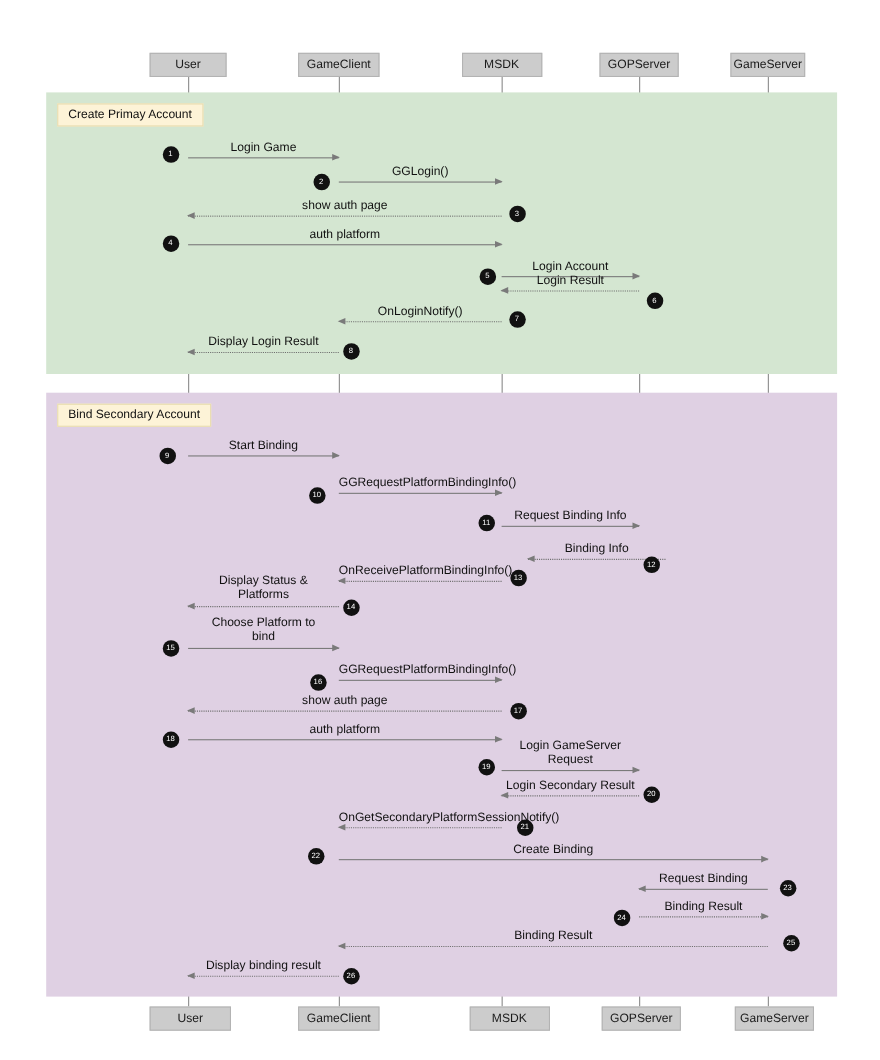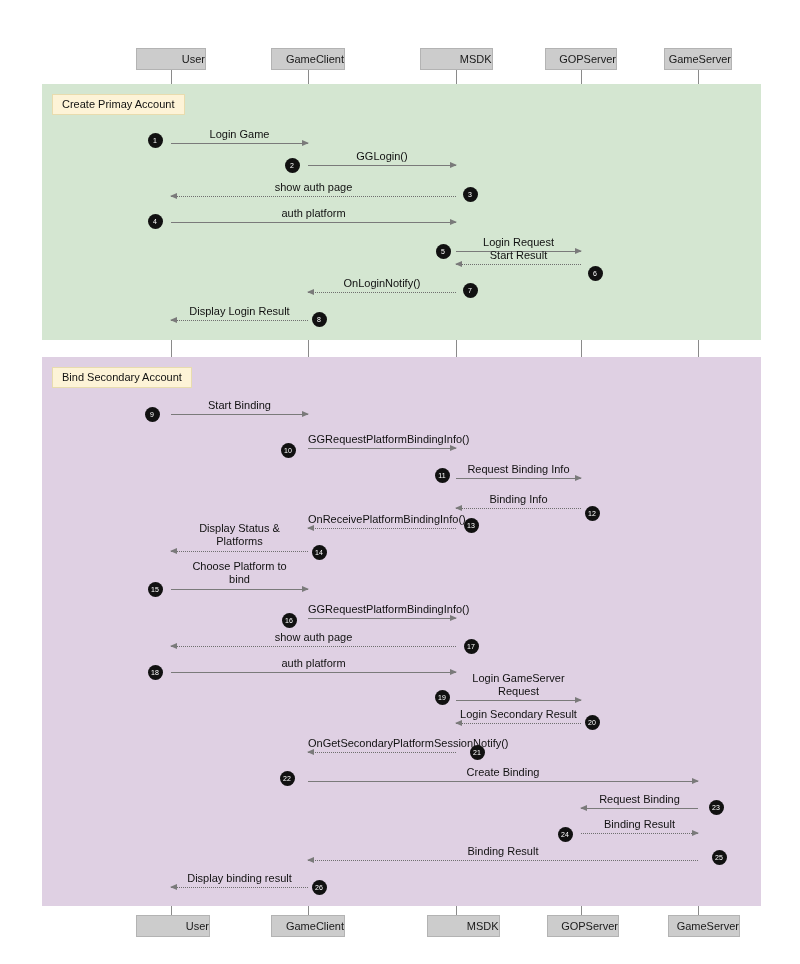--- a/index.html
+++ b/index.html
@@ -16,21 +16,21 @@
     overflow: hidden;
   }
   
   .actor-box {
     position: absolute;
     height: 22px;
     background: #cccccc;
     border: 1px solid #b3b3b3;
     display: flex;
     align-items: center;
-    justify-content: flex-end;
+    justify-content: center;
     font-size: 11px;
     color: #1a1a1a;
     white-space: nowrap;
     z-index: 6;
   }
   .lifeline {
     position: absolute;
     width: 1px;
     background: #8a8a8a;
     z-index: 1;
@@ -155,26 +155,26 @@
         <div class="msg-label">show auth page</div>
       </div>
       <div class="msg" style="left: 171px; top: 222px; width: 285px; height: 1px;">
         <div class="msg-line"></div>
         <div class="msg-head right"></div>
         <div class="msg-label">auth platform</div>
       </div>
       <div class="msg" style="left: 456px; top: 251px; width: 125px; height: 1px;">
         <div class="msg-line"></div>
         <div class="msg-head right"></div>
-        <div class="msg-label">Login Request</div>
+        <div class="msg-label">Login Account</div>
       </div>
       <div class="msg" style="left: 456px; top: 264px; width: 125px; height: 1px;">
         <div class="msg-line dotted"></div>
         <div class="msg-head left"></div>
-        <div class="msg-label">Start Result</div>
+        <div class="msg-label">Login Result</div>
       </div>
       <div class="msg" style="left: 308px; top: 292px; width: 148px; height: 1px;">
         <div class="msg-line dotted"></div>
         <div class="msg-head left"></div>
         <div class="msg-label">OnLoginNotify()</div>
       </div>
       <div class="msg" style="left: 171px; top: 320px; width: 137px; height: 1px;">
         <div class="msg-line dotted"></div>
         <div class="msg-head left"></div>
         <div class="msg-label">Display Login Result</div>
@@ -187,21 +187,21 @@
       <div class="msg" style="left: 308px; top: 448px; width: 148px; height: 1px;">
         <div class="msg-line"></div>
         <div class="msg-head right"></div>
         <div class="msg-label">GGRequestPlatformBindingInfo()</div>
       </div>
       <div class="msg" style="left: 456px; top: 478px; width: 125px; height: 1px;">
         <div class="msg-line"></div>
         <div class="msg-head right"></div>
         <div class="msg-label">Request Binding Info</div>
       </div>
-      <div class="msg" style="left: 456px; top: 508px; width: 125px; height: 1px;">
+      <div class="msg" style="left: 480px; top: 508px; width: 125px; height: 1px;">
         <div class="msg-line dotted"></div>
         <div class="msg-head left"></div>
         <div class="msg-label">Binding Info</div>
       </div>
       <div class="msg" style="left: 308px; top: 528px; width: 148px; height: 1px;">
         <div class="msg-line dotted"></div>
         <div class="msg-head left"></div>
         <div class="msg-label">OnReceivePlatformBindingInfo()</div>
       </div>
       <div class="msg" style="left: 171px; top: 551px; width: 137px; height: 1px;">

